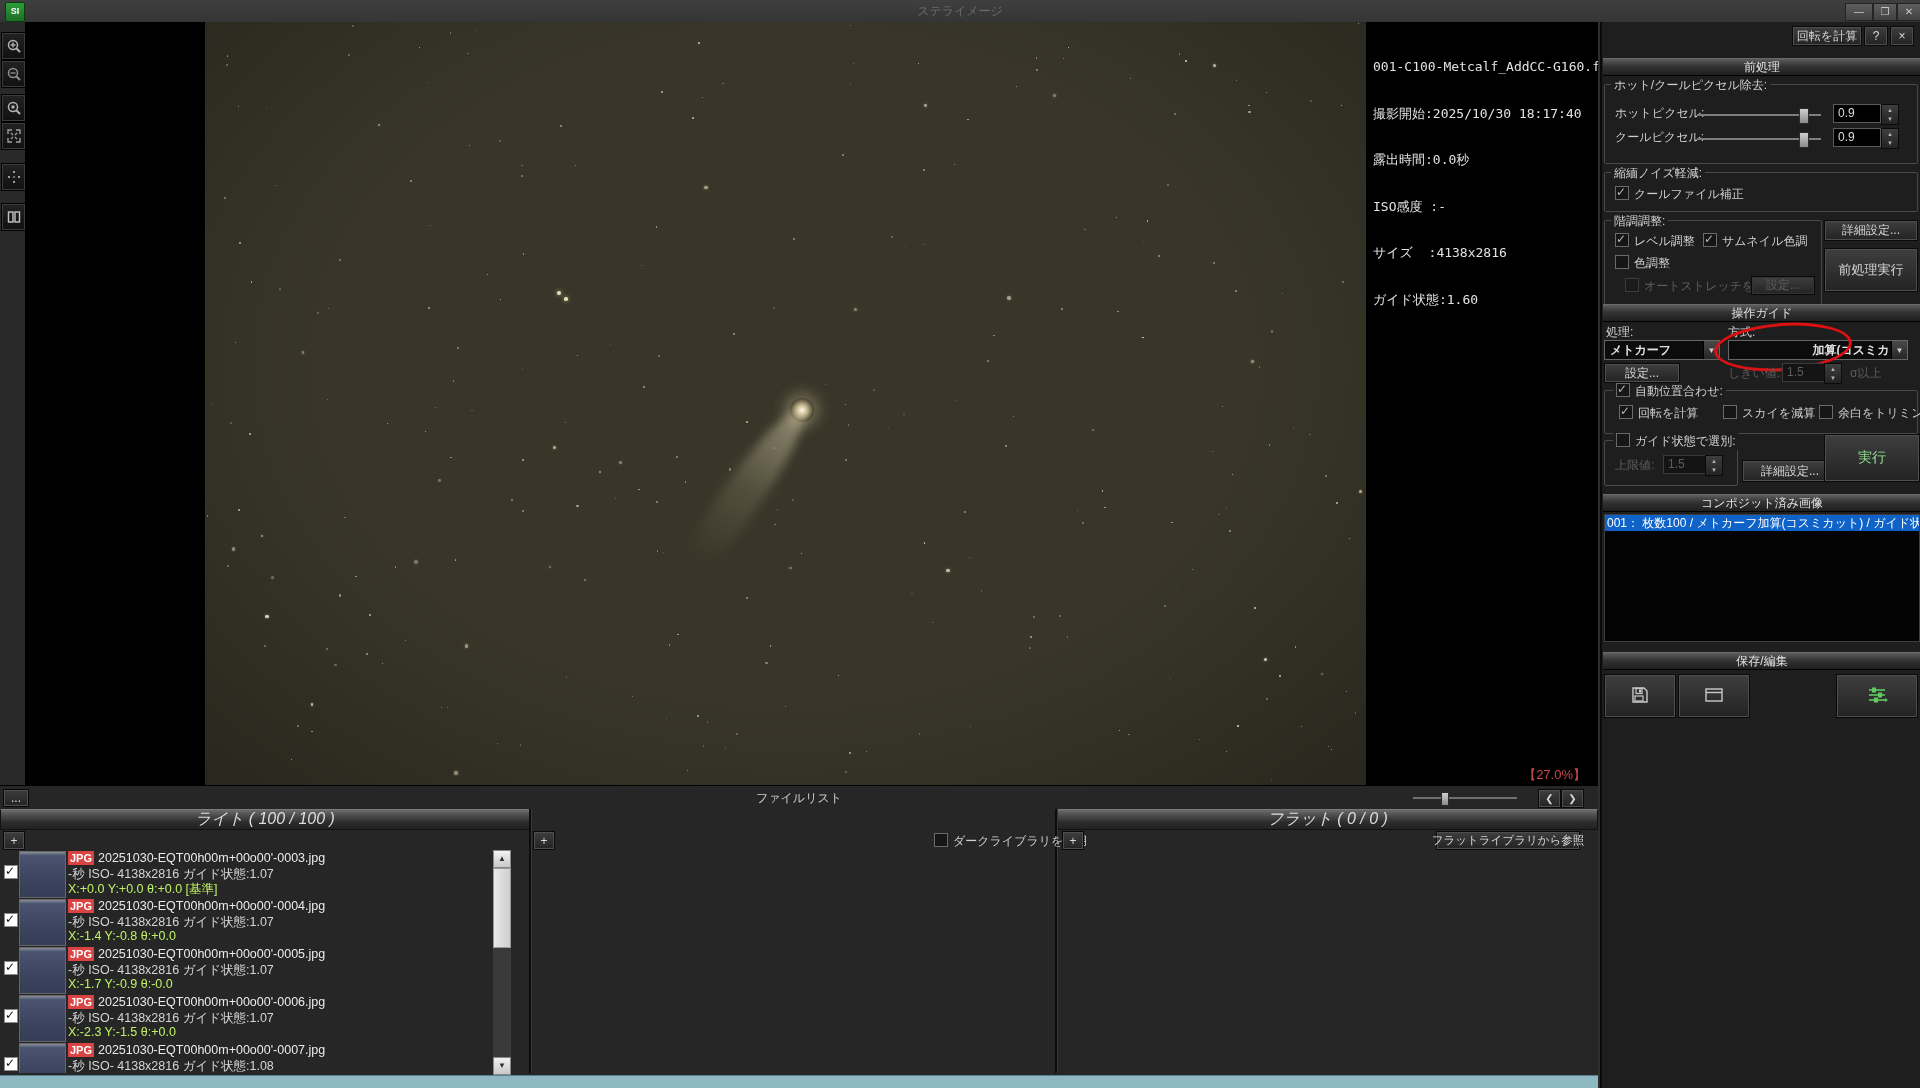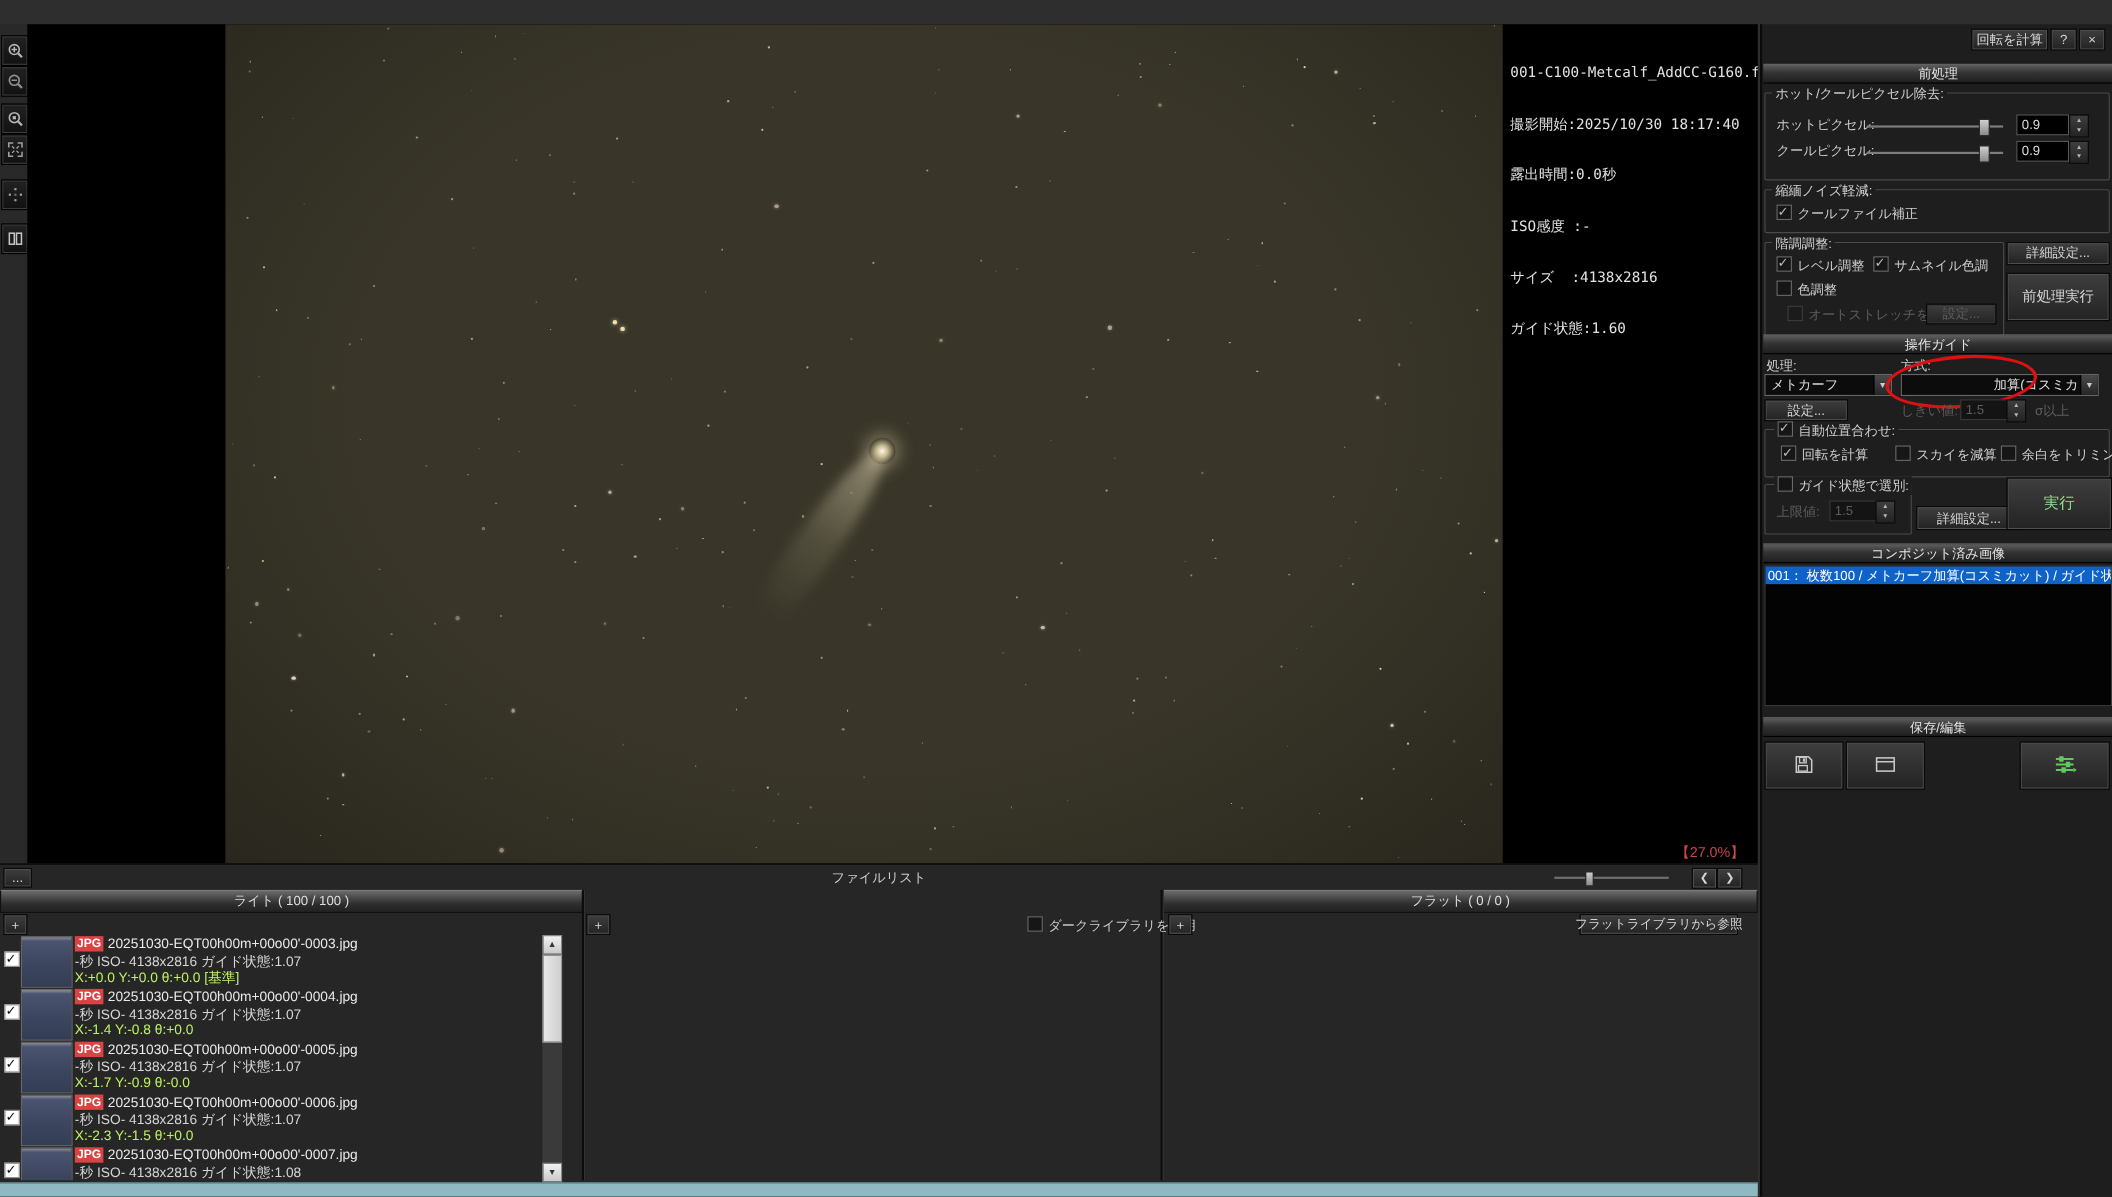--- a/index.html
+++ b/index.html
@@ -56,34 +56,34 @@
        vertical-align:-2px;margin-right:5px;position:relative;}
   .chk.on::after{content:"✓";position:absolute;left:0px;top:-2px;font-size:12px;color:#b9b9b9;}
   .chk.disbox{border-color:#3c3c3c;background:#1b1b1b;}
   .chk.white{background:#fff;border:1px solid #888;}
   .chk.white.on::after{color:#111;}
   .ckrow{font-size:12px;color:#cfcfcf;white-space:nowrap;}
   .track{height:2px;background:#7d7d7d;}
   .thumbel{position:absolute;width:8px;height:14px;top:-6px;background:linear-gradient(180deg,#cfcfcf,#8a8a8a);
            border:1px solid #2a2a2a;}
   .dd{background:#0c0c0c;border:1px solid #666;display:flex;align-items:center;font-size:12px;color:#e0e0e0;}
-  .dd .val{flex:1;padding:0 5px;white-space:nowrap;overflow:hidden;}
+  .dd .val{flex:1;padding:0 5px;white-space:nowrap;overflow:hidden;font-weight:bold;}
   .dd .arrow{width:15px;align-self:stretch;background:linear-gradient(180deg,#4a4a4a,#262626);
              border-left:1px solid #000;color:#ccc;font-size:8px;display:flex;align-items:center;justify-content:center;}
   #red-ellipse{left:112px;top:301px;width:132px;height:42px;border:3px solid #dd1111;border-radius:50%;
                transform:rotate(-4deg);pointer-events:none;}
   #complist{left:2px;top:492px;width:314px;height:126px;background:#030303;border:1px solid #3e3e3e;}
   #compitem{background:#0f62c8;color:#fff;font-size:12px;line-height:16px;padding:0 2px;white-space:nowrap;overflow:hidden;}
   .greenrun{color:#8fe08f !important;font-size:14px !important;}
   
   #bottom{left:0;top:785px;width:1598px;height:303px;background:#262626;border-top:1px solid #000;}
   #fl-title{left:0;top:4px;width:1598px;text-align:center;font-size:12px;color:#cfcfcf;}
   .colhdr{top:23px;height:19px;background:linear-gradient(180deg,#6b6b6b,#474747 35%,#2c2c2c 65%,#222);
-          border:1px solid #111;border-top:1px solid #7a7a7a;text-align:center;font-size:12px;
-          line-height:18px;color:#dedede;}
+          border:1px solid #111;border-top:1px solid #7a7a7a;text-align:center;font-size:16px;
+          line-height:18px;color:#dedede;font-style:italic;}
   .vsep{top:23px;width:2px;height:264px;background:#0c0c0c;border-right:1px solid #383838;}
   .addbtn{top:45px;width:20px;height:17px;}
   #light-list{left:0;top:64px;width:492px;height:223px;overflow:hidden;background:#262626;}
   .frow{position:relative;width:492px;height:48px;}
   .frow .chk{position:absolute;left:4px;top:15px;}
   .thumb{position:absolute;left:19px;top:1px;width:45px;height:45px;border:1px solid #666;
          background:linear-gradient(180deg,#8a8f99 0,#4a5470 8%,#3c465f 55%,#333d55 100%);}
   .badge{position:absolute;left:68px;top:1px;width:26px;height:14px;background:#d94343;color:#fff;
          font-size:11px;font-weight:bold;text-align:center;line-height:14px;}
   .fname{position:absolute;left:98px;top:1px;font-size:12.5px;color:#eaeaea;white-space:nowrap;}
@@ -93,20 +93,27 @@
   .sbtn{background:linear-gradient(180deg,#f2f2f2,#c9c9c9);border:1px solid #888;color:#333;
         font-size:8px;text-align:center;}
   #teal{left:0;top:289px;width:1598px;height:14px;background:#8fb9c2;border-top:1px solid #57808b;}
   .navbtn{top:3px;width:21px;height:17px;font-size:10px;}
 </style>
 </head>
 <body>
 
 <div id="app">
 
+  <div id="titlebar" class="abs">
+    <div id="app-icon" class="abs">SI</div>
+    <div id="title-text" class="abs">ステライメージ</div>
+    <div class="winbtn abs" style="left:1845px;width:26px;">—</div>
+    <div class="winbtn abs" style="left:1873px;width:22px;">❐</div>
+    <div class="winbtn abs" style="left:1897px;width:22px;">✕</div>
+  </div>
 
   <div id="tool-col" class="abs">
     <div class="tbtn abs" style="top:10px;">
       <span>
           <svg width="16" height="16">
             <circle cx="7" cy="7" r="4.5" fill="none" stroke="#b5b5b5" stroke-width="1.5"></circle>
             <line x1="10.5" y1="10.5" x2="14" y2="14" stroke="#b5b5b5" stroke-width="2"></line>
             <line x1="4.5" y1="7" x2="9.5" y2="7" stroke="#b5b5b5" stroke-width="1.4"></line>
             <line x1="7" y1="4.5" x2="7" y2="9.5" stroke="#b5b5b5" stroke-width="1.4"></line>
           </svg>

